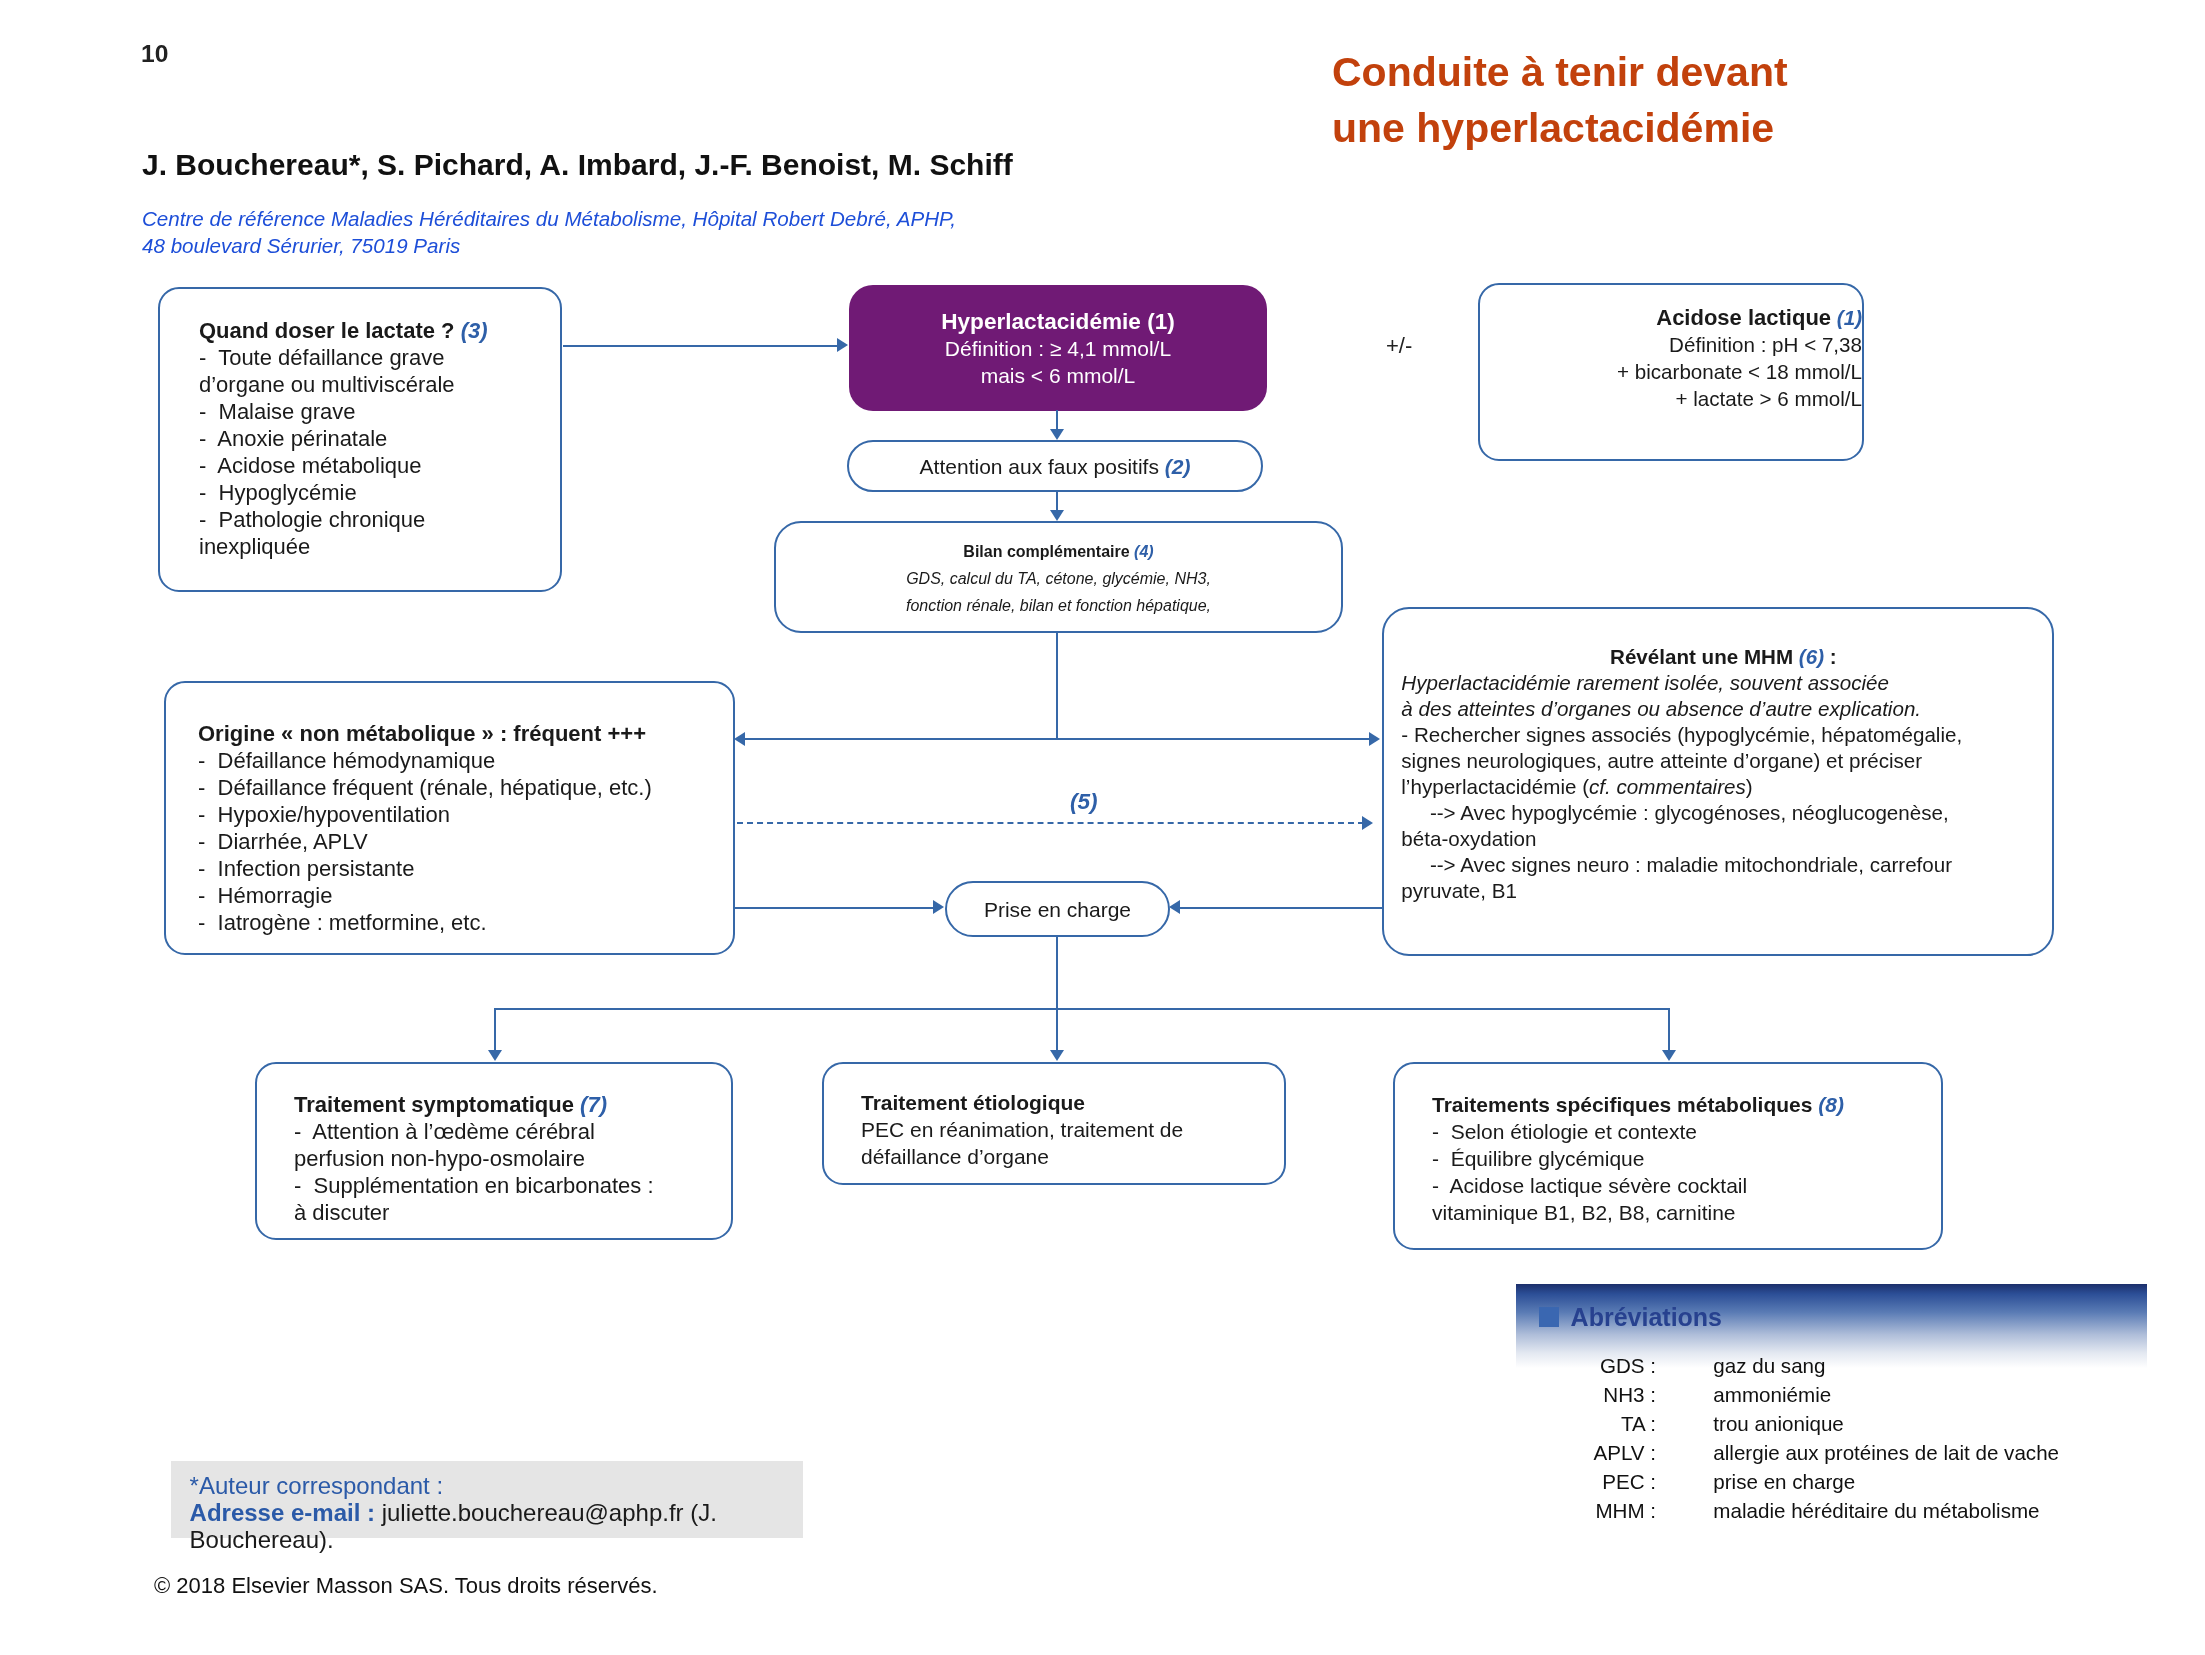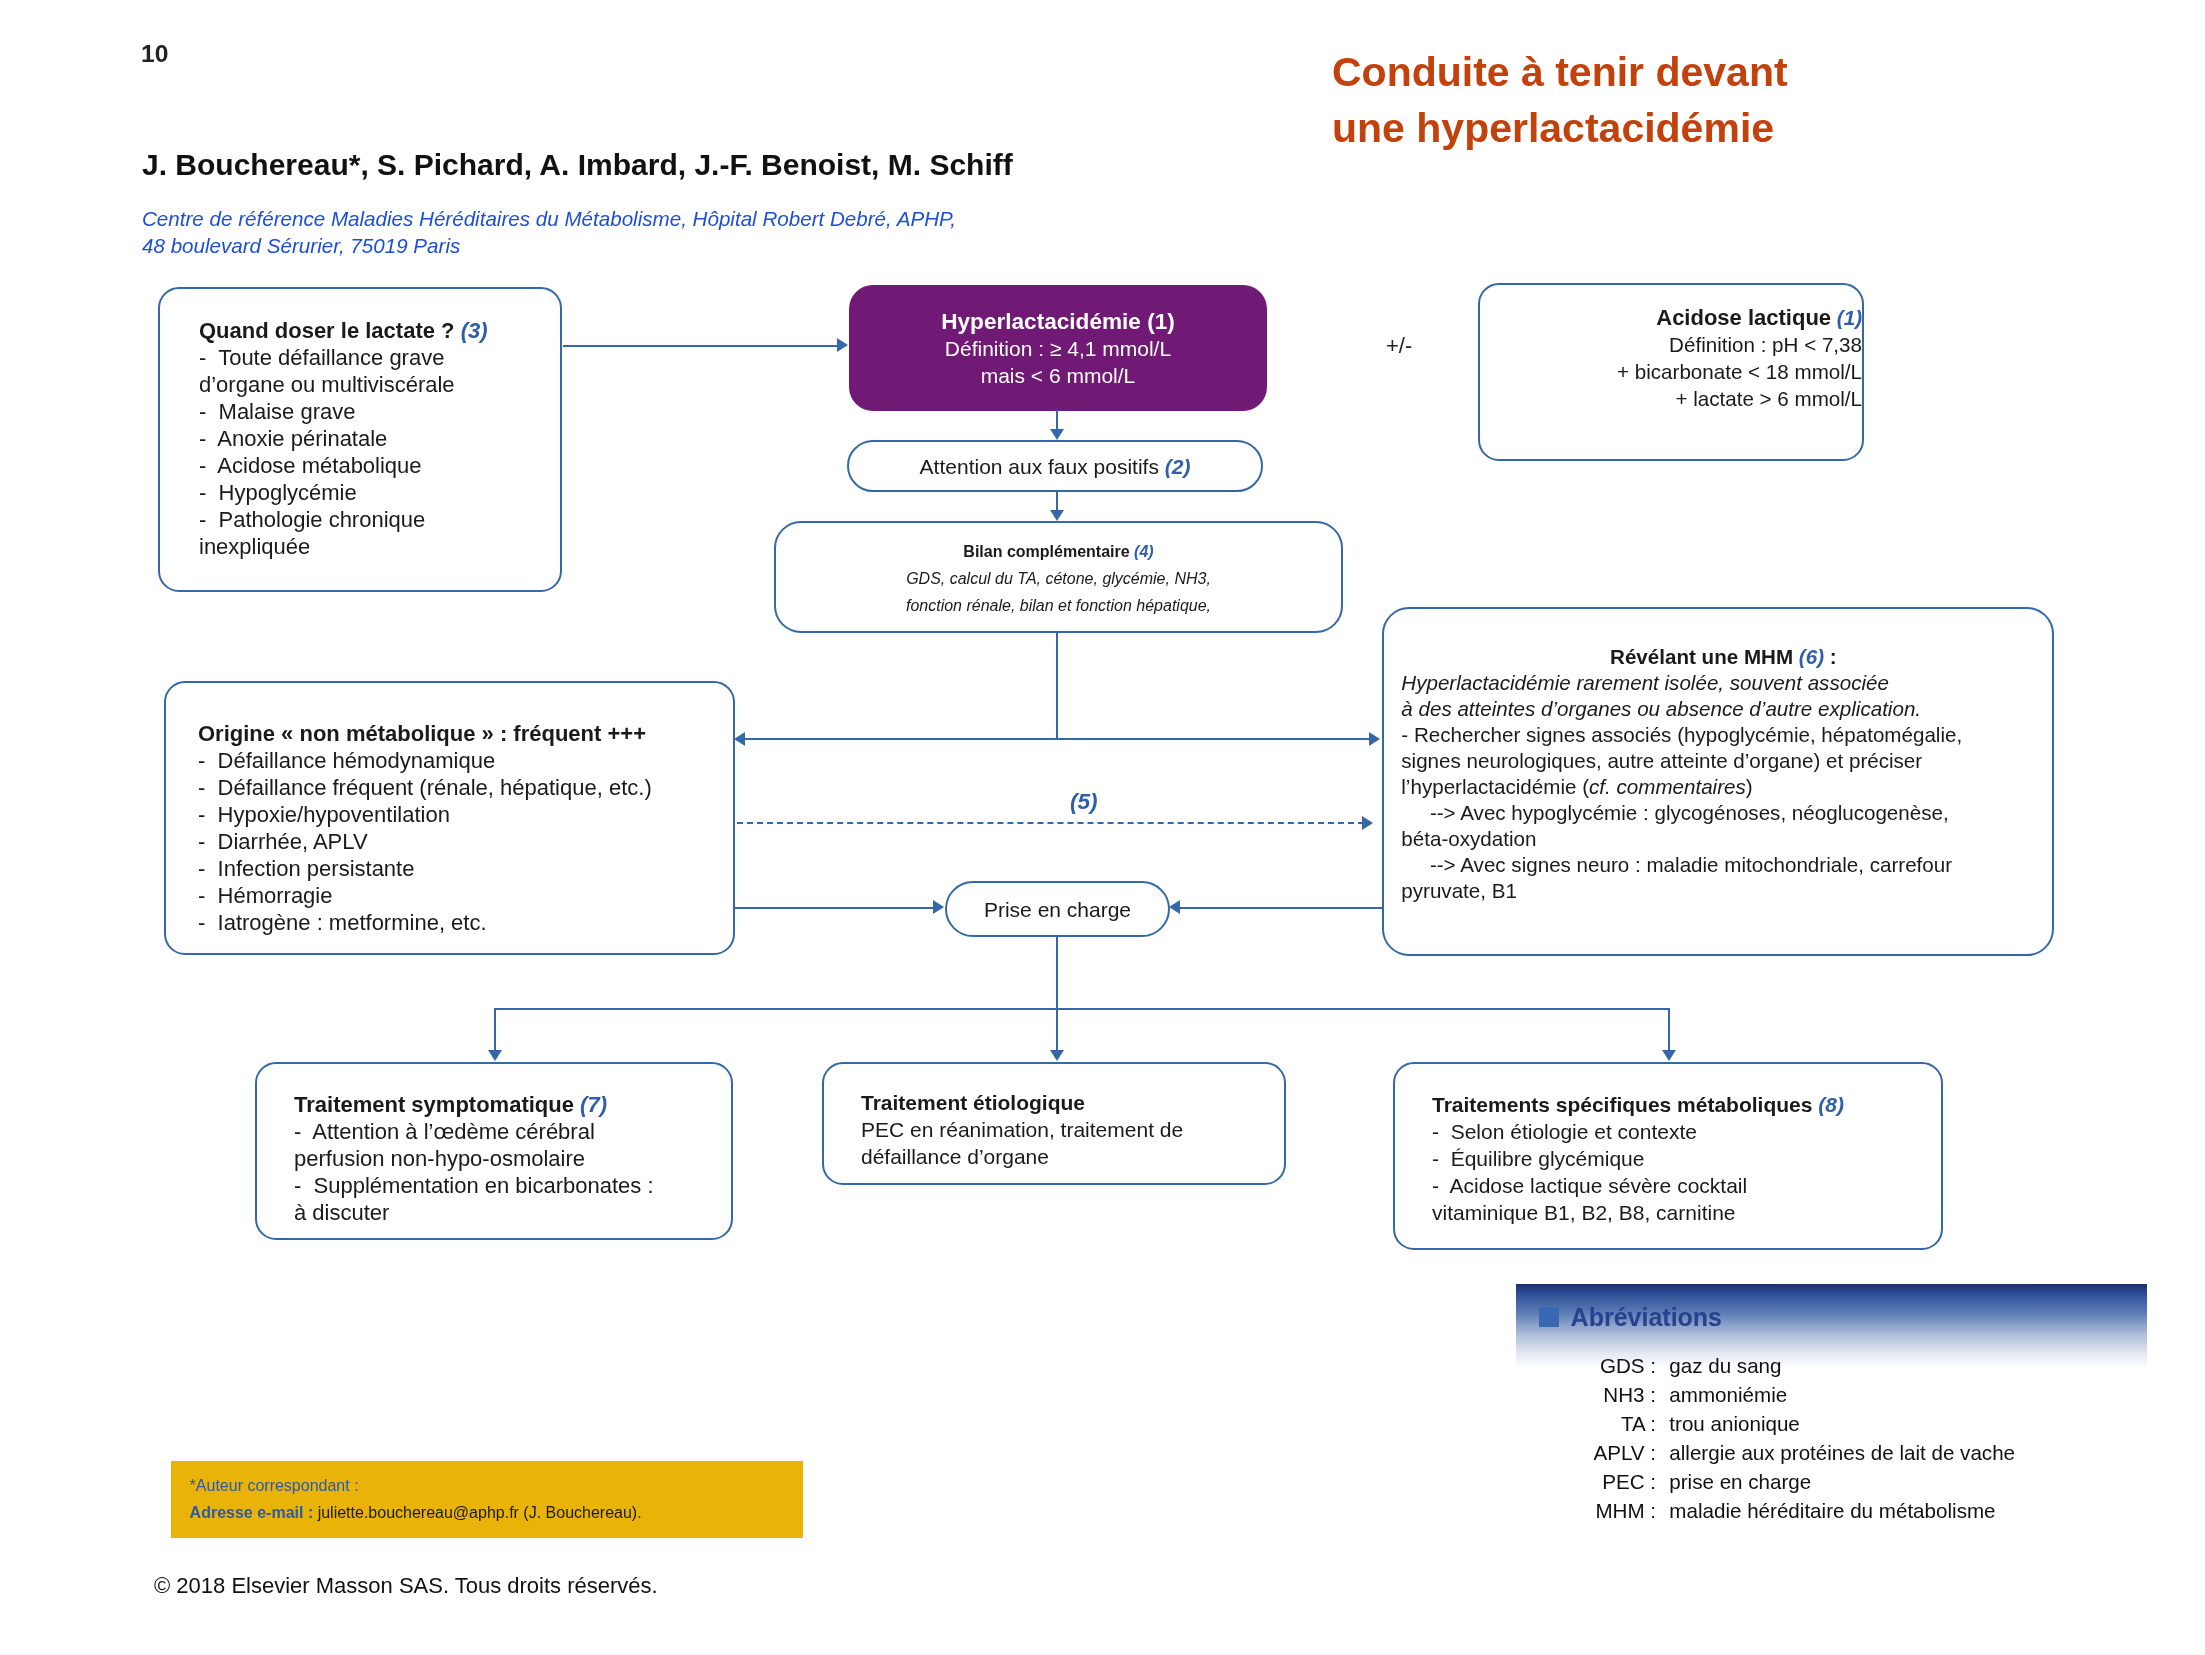--- a/index.html
+++ b/index.html
@@ -52,27 +52,27 @@
   .ah.l { border-top:7.3px solid transparent; border-bottom:7.3px solid transparent; border-right:11.3px solid #3668a8; }
   .ah.d { border-left:7.3px solid transparent; border-right:7.3px solid transparent; border-top:11.3px solid #3668a8; }
 
   
   .abbr-panel { left:1468px; top:1284px; width:631px; height:241px; }
   .abbr-grad  { position:absolute; left:0; top:0; width:631px; height:84px;
                 background:linear-gradient(180deg,#1c2f6b 0%,#2c4f97 12%,#5b7cb5 34%,#aebdd9 60%,#e3e8f1 82%,#ffffff 100%); }
   .abbr-title { position:absolute; left:22.6px; top:18.6px; font-size:25px; font-weight:bold; color:#27418f; }
   .abbr-sq    { display:inline-block; width:20px; height:20px; background:#3a67b1; margin-right:12px; vertical-align:-1.3px; }
   .abbr-rows  { position:absolute; left:0; top:67px; width:631px; font-size:20.6px; line-height:29px; color:#111; }
-  .abbr-row   { display:flex; }
+  .abbr-row   { display:flex;gap:44px; }
   .abbr-key   { width:140px; text-align:right; }
   .abbr-val   { margin-left:13.3px; }
 
   
-  .corr-box { left:123px; top:1461px; width:632px; height:77px; background:#eab308; padding:10.6px 0 0 18.6px; box-sizing:border-box;
-              font-size:16px; line-height:27px; }
+  .corr-box { left:123px; top:1461px; width:632px; height:77px; background:#e5e5e5; padding:10.6px 0 0 18.6px; box-sizing:border-box;
+              font-size:24px; line-height:27px; }
   .corr-blue { color:#2b5aa8; }
   .corr-bold { color:#2b5aa8; font-weight:bold; }
   .copyright { left:106px; top:1573px; font-size:22px; color:#111; }
 </style>
 </head>
 <body>
 
 <div class="abs page-num">10</div>
 <div class="abs authors">J. Bouchereau*, S. Pichard, A. Imbard, J.-F. Benoist, M. Schiff</div>
 <div class="abs affil">Centre de référence Maladies Héréditaires du Métabolisme, Hôpital Robert Debré, APHP,

